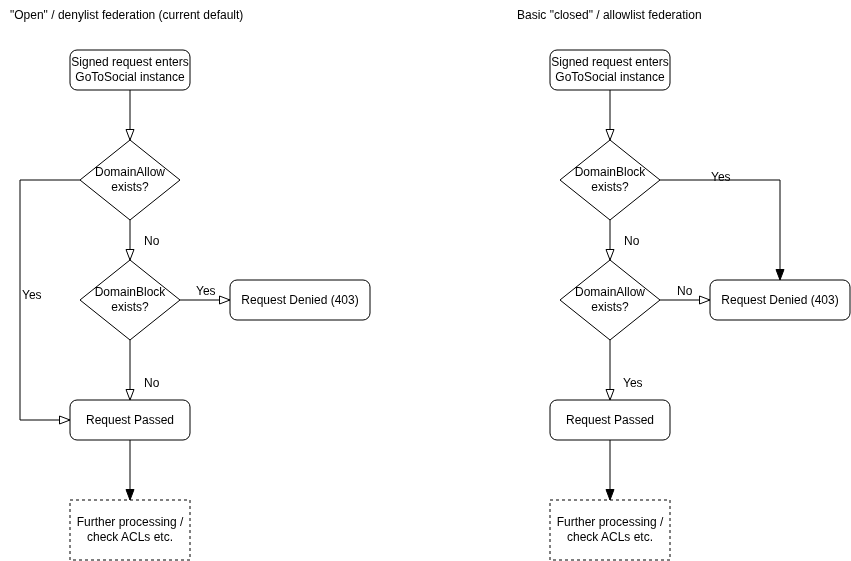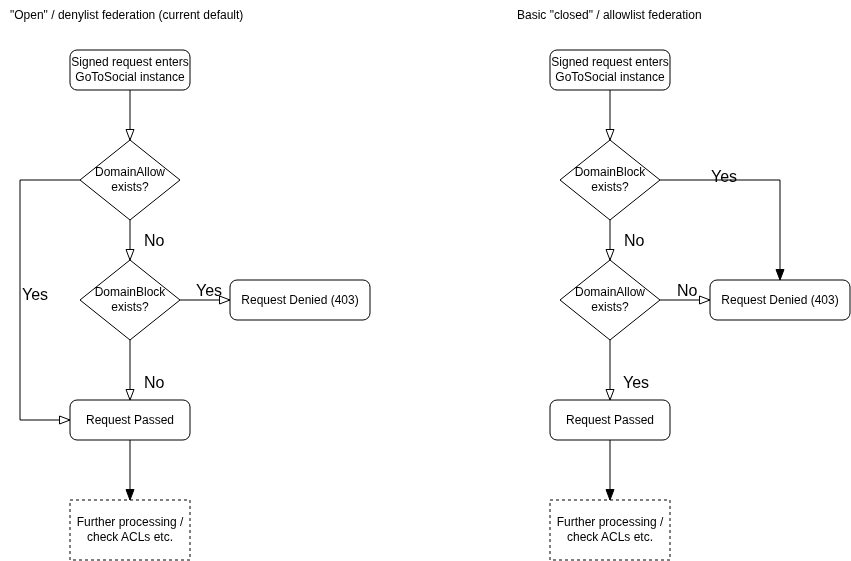--- a/index.html
+++ b/index.html
@@ -32,21 +32,21 @@
     align-items: center;
     justify-content: center;
     text-align: center;
     font-size: 12px;
     line-height: 15px;
     pointer-events: none;
   }
   .node-label span { white-space: nowrap; }
   .edge-label {
     position: absolute;
-    font-size: 16px;
+    font-size: 12px;
     line-height: 14px;
     white-space: nowrap;
     pointer-events: none;
   }
 </style>
 </head>
 <body>
 
 <div class="canvas">
 

